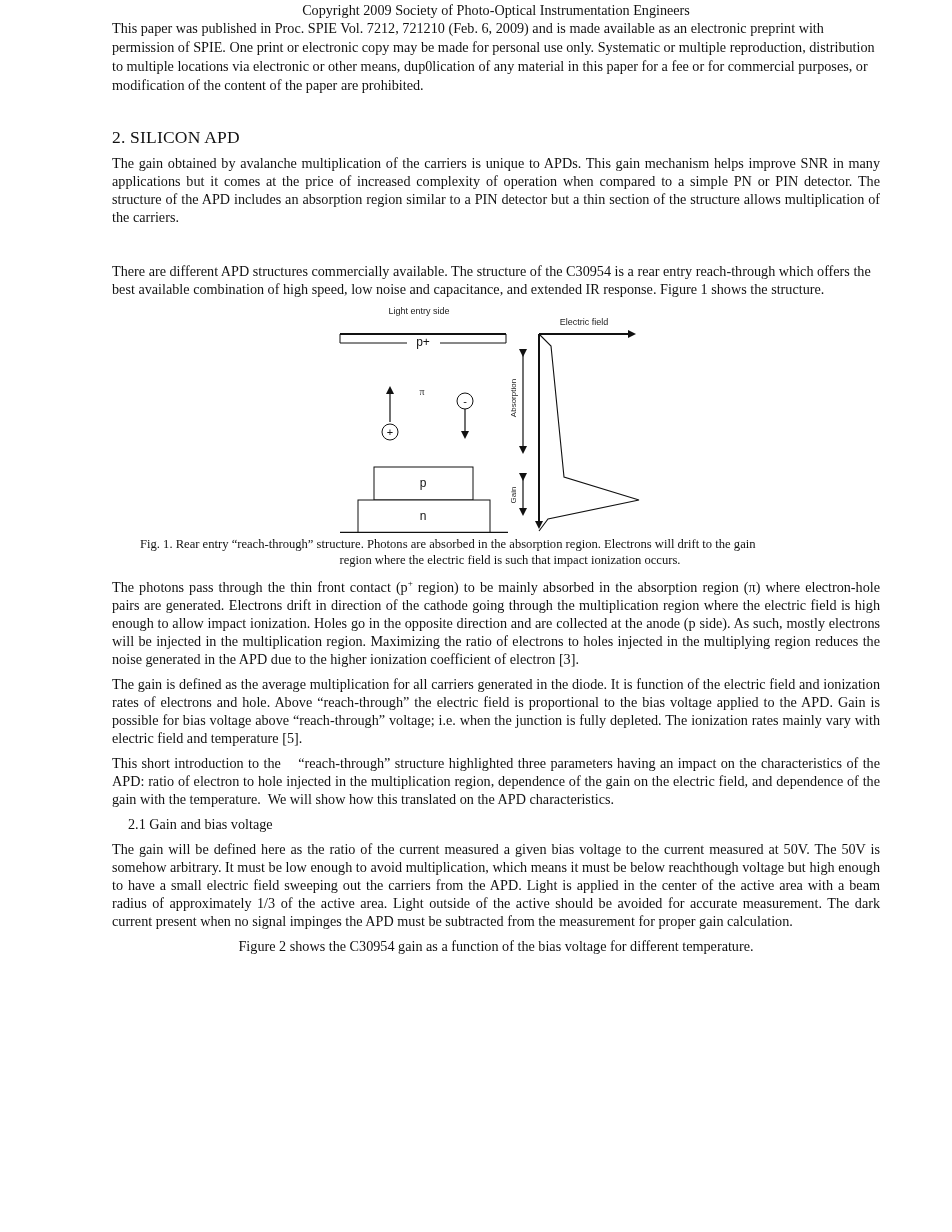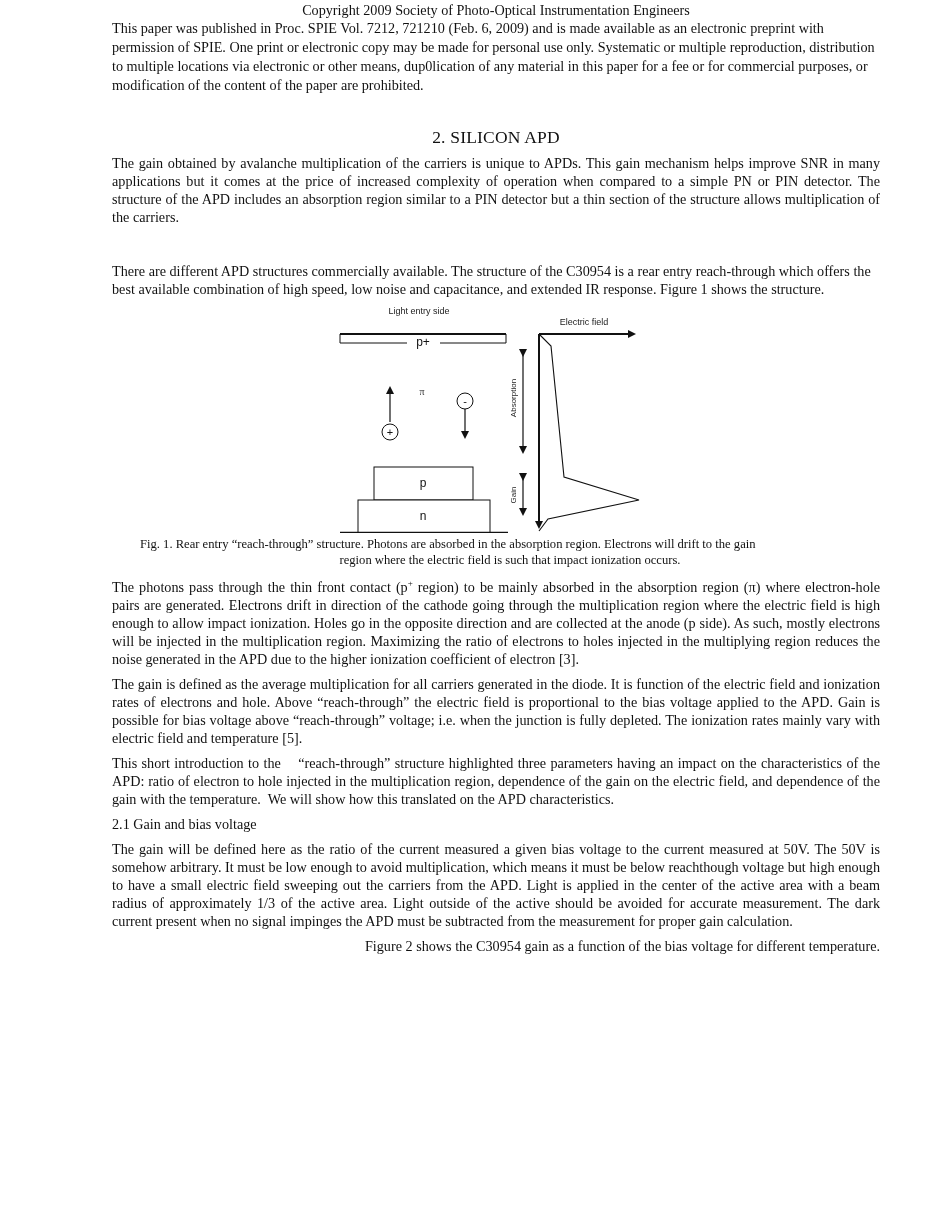--- a/index.html
+++ b/index.html
@@ -1,24 +1,24 @@
 <!DOCTYPE html>
 <html><head>
 <meta charset="utf-8">
 <style>
   html, body { margin: 0; padding: 0; background: #ffffff; }
   body { width: 952px; height: 1232px; position: relative; overflow: hidden;
          font-family: "Liberation Serif", "DejaVu Serif", serif; color: #111; }
   .page { position: absolute; left: 112px; top: 0; width: 768px; }
   .copy-head { text-align: center; font-size: 14.2px; line-height: 18px; margin-top: 1px; }
   .copy-body { font-size: 14.2px; line-height: 19px; margin: 0; }
-  h2.section { text-align: center; font-weight: normal; font-size: 17.5px; margin: 32px 0 6px 0; letter-spacing: 0.2px; }
+  h2.section { font-weight: normal; font-size: 17.5px; margin: 32px 0 6px 0; letter-spacing: 0.2px; }
   p.body { font-size: 14.2px; line-height: 18px; margin: 0 0 7px 0; text-align: justify; }
-  p.body.left { text-align: right; }
-  h3.sub { font-weight: normal; font-size: 14.2px; margin: 0 0 7px 0; line-height: 18px; }
+  p.body.left { text-align: center; }
+  h3.sub { font-weight: normal; font-size: 14.2px; margin: 0 0 7px 16px; line-height: 18px; }
   .figure { position: relative; width: 768px; height: 228px; margin: 4px 0 2px 0; }
   .figure svg { position: absolute; left: 220px; top: 0; }
   .caption { font-size: 12.6px; line-height: 15.5px; margin: 4px 28px 6px 28px; text-align: justify; }
   .caption .cap-rest { display: block; padding-left: 28px; text-align: center; }
   .fig-label { font-family: "Liberation Sans", "DejaVu Sans", sans-serif; }
 </style>
 </head>
 <body>
 
 <div class="page">

